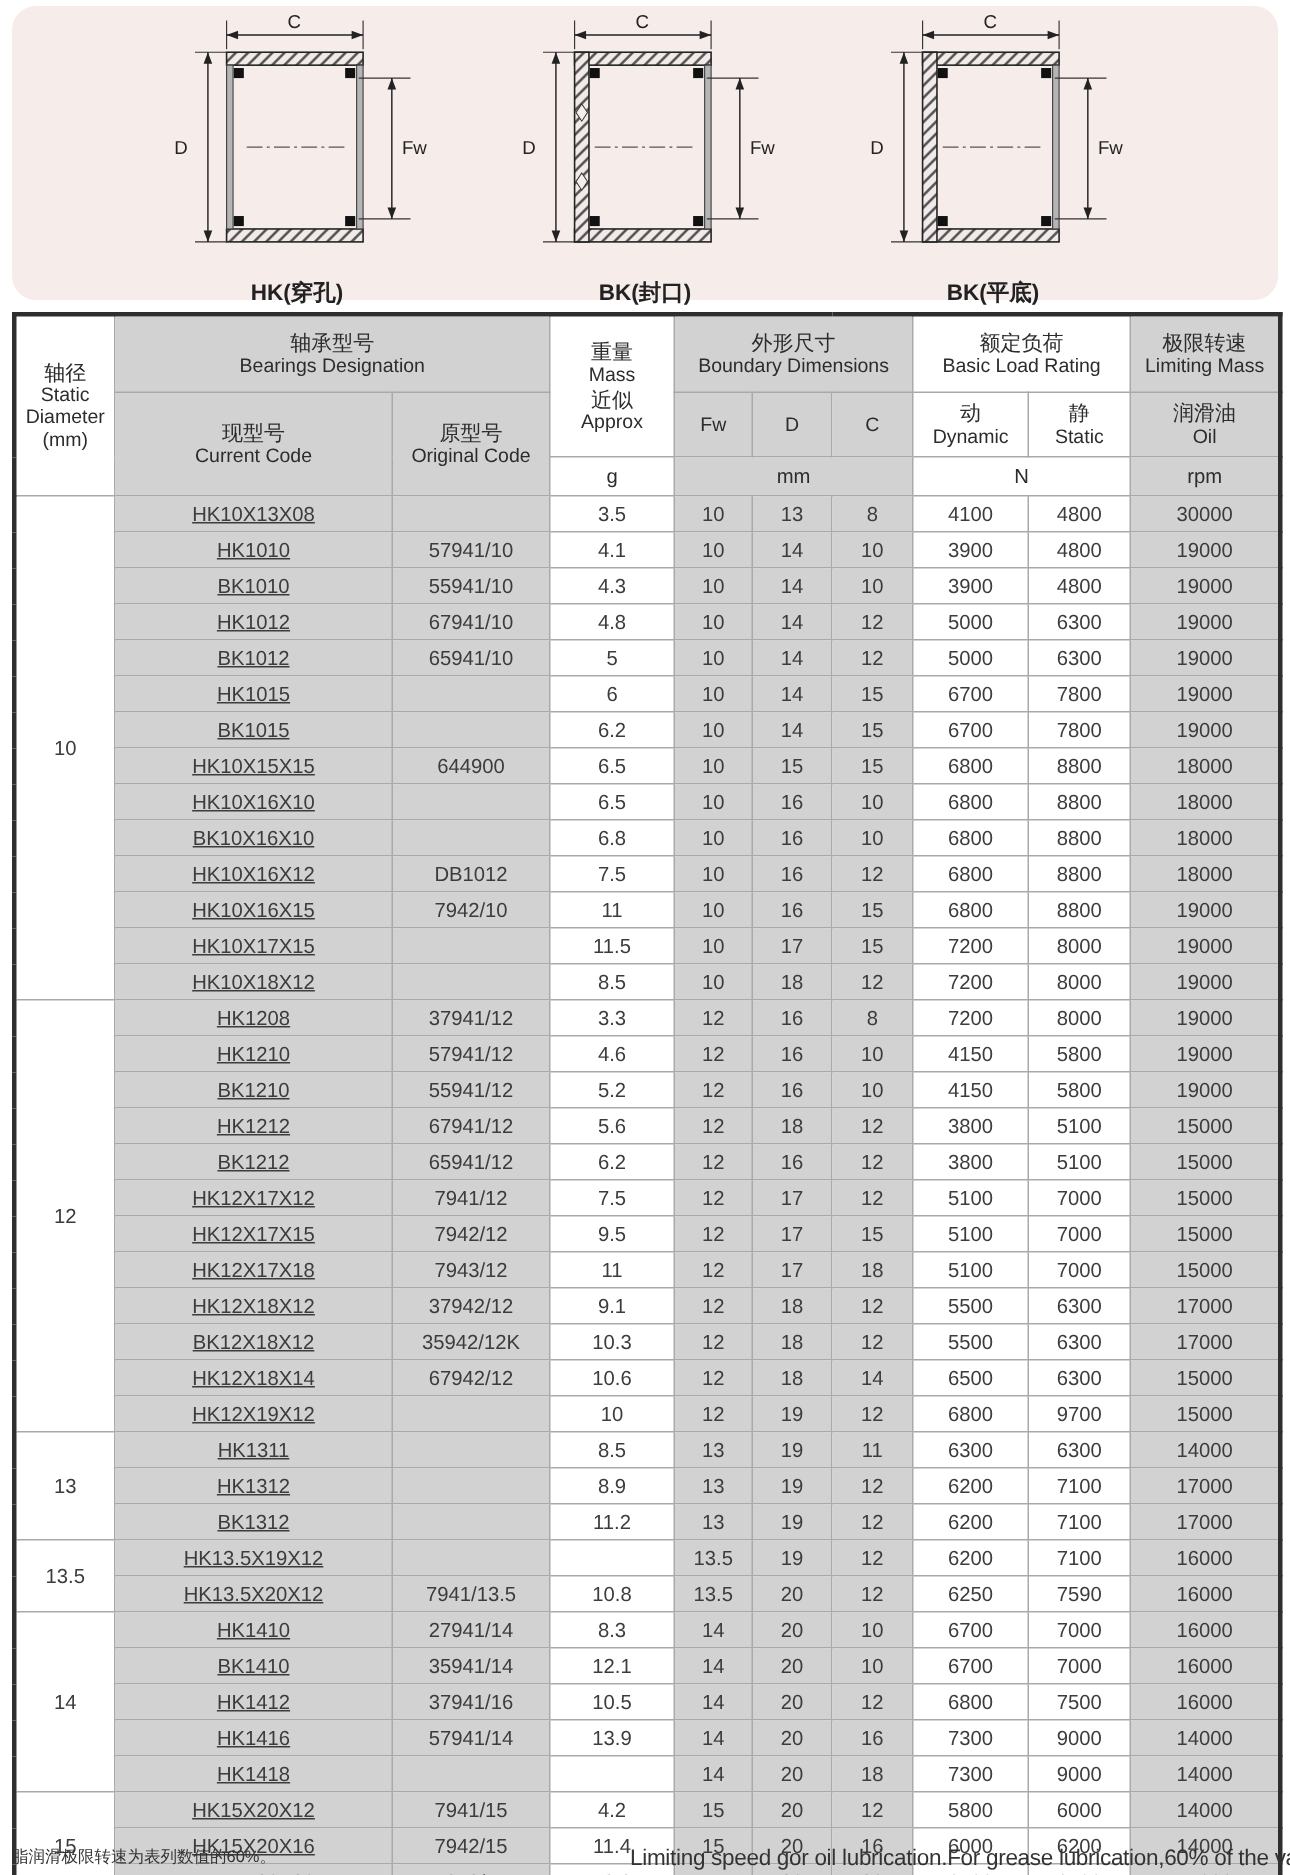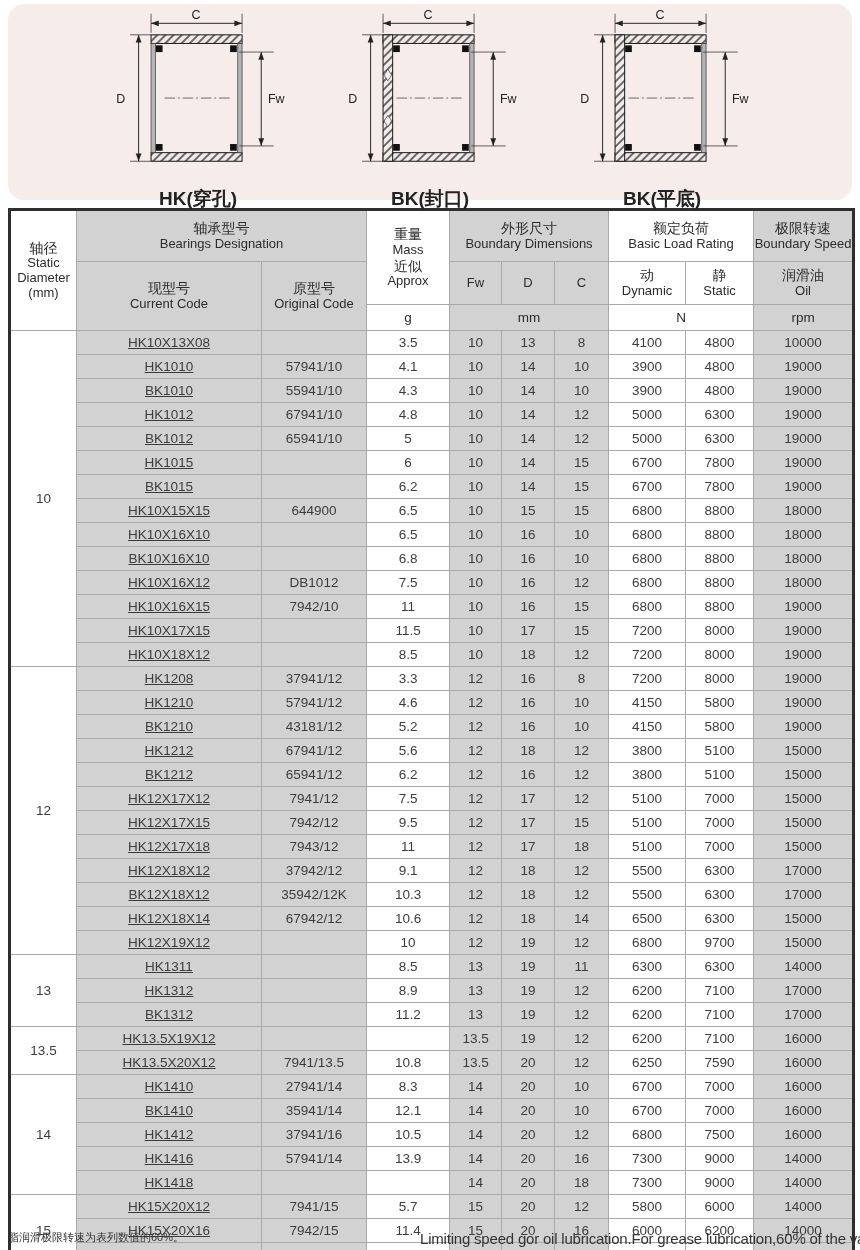--- a/index.html
+++ b/index.html
@@ -4,21 +4,21 @@
 <style>
   html,body{margin:0;padding:0;background:#ffffff;}
   .page{position:relative;width:860px;height:1250px;background:#ffffff;overflow:hidden;
         font-family:"Liberation Sans",sans-serif;color:#3a3a3a;}
   
   .diagram-panel{position:absolute;left:8px;top:4px;width:844px;height:196px;
         background:#f6ecea;border-radius:16px;display:flex;justify-content:center;
         align-items:flex-start;gap:14px;padding-top:4px;box-sizing:border-box;}
   .diagram-fig{width:218px;text-align:center;}
   .diagram-fig svg{display:block;margin:0 auto;}
-  .diagram-caption{font-size:19px;font-weight:700;color:#222;margin-top:-4px;}
+  .diagram-caption{font-size:15px;font-weight:700;color:#222;margin-top:-4px;}
   
   table.spec{border-collapse:collapse;table-layout:fixed;width:844px;
         margin:208px 0 0 8px;border:3px solid #2e2e2e;}
   table.spec th,table.spec td{border:1px solid #a9a9a9;padding:0;text-align:center;
         font-weight:normal;overflow:hidden;}
   table.spec td{height:23px;font-size:13.5px;color:#3c3c3c;}
   .bg-gray{background:#d2d2d2;}
   .bg-white{background:#ffffff;}
   th .h-cn{font-size:14px;line-height:1.15;color:#2c2c2c;}
   th .h-en{font-size:13px;line-height:1.15;color:#2c2c2c;}
@@ -197,21 +197,21 @@
         <th colspan="3" class="bg-gray">
           <div class="h-cn">外形尺寸</div>
           <div class="h-en">Boundary Dimensions</div>
         </th>
         <th colspan="2" class="bg-white">
           <div class="h-cn">额定负荷</div>
           <div class="h-en">Basic Load Rating</div>
         </th>
         <th class="bg-gray">
           <div class="h-cn">极限转速</div>
-          <div class="h-en">Boundary Speed</div>
+          <div class="h-en">Limiting Mass</div>
         </th>
       </tr>
       <tr class="h2">
         <th rowspan="2" class="bg-gray">
           <div class="h-cn">现型号</div>
           <div class="h-en">Current Code</div>
         </th>
         <th rowspan="2" class="bg-gray">
           <div class="h-cn">原型号</div>
           <div class="h-en">Original Code</div>
@@ -249,21 +249,21 @@
         <tr>
           <td rowspan="14" class="c-shaft">10</td>
           <td class="c-current c-current bg-gray">HK10X13X08</td>
           <td class="c-original bg-gray"></td>
           <td class="c-mass bg-white">3.5</td>
           <td class="c-fw bg-gray">10</td>
           <td class="c-d bg-gray">13</td>
           <td class="c-c bg-gray">8</td>
           <td class="c-dynamic bg-white">4100</td>
           <td class="c-static bg-white">4800</td>
-          <td class="c-rpm bg-gray">10000</td>
+          <td class="c-rpm bg-gray">30000</td>
         </tr>
         <tr>
           <td class="c-current c-current bg-gray">HK1010</td>
           <td class="c-original bg-gray">57941/10</td>
           <td class="c-mass bg-white">4.1</td>
           <td class="c-fw bg-gray">10</td>
           <td class="c-d bg-gray">14</td>
           <td class="c-c bg-gray">10</td>
           <td class="c-dynamic bg-white">3900</td>
           <td class="c-static bg-white">4800</td>
@@ -419,21 +419,21 @@
           <td class="c-mass bg-white">4.6</td>
           <td class="c-fw bg-gray">12</td>
           <td class="c-d bg-gray">16</td>
           <td class="c-c bg-gray">10</td>
           <td class="c-dynamic bg-white">4150</td>
           <td class="c-static bg-white">5800</td>
           <td class="c-rpm bg-gray">19000</td>
         </tr>
         <tr>
           <td class="c-current c-current bg-gray">BK1210</td>
-          <td class="c-original bg-gray">43181/12</td>
+          <td class="c-original bg-gray">55941/12</td>
           <td class="c-mass bg-white">5.2</td>
           <td class="c-fw bg-gray">12</td>
           <td class="c-d bg-gray">16</td>
           <td class="c-c bg-gray">10</td>
           <td class="c-dynamic bg-white">4150</td>
           <td class="c-static bg-white">5800</td>
           <td class="c-rpm bg-gray">19000</td>
         </tr>
         <tr>
           <td class="c-current c-current bg-gray">HK1212</td>
@@ -644,21 +644,21 @@
           <td class="c-d bg-gray">20</td>
           <td class="c-c bg-gray">18</td>
           <td class="c-dynamic bg-white">7300</td>
           <td class="c-static bg-white">9000</td>
           <td class="c-rpm bg-gray">14000</td>
         </tr>
         <tr>
           <td rowspan="3" class="c-shaft">15</td>
           <td class="c-current c-current bg-gray">HK15X20X12</td>
           <td class="c-original bg-gray">7941/15</td>
-          <td class="c-mass bg-white">5.7</td>
+          <td class="c-mass bg-white">4.2</td>
           <td class="c-fw bg-gray">15</td>
           <td class="c-d bg-gray">20</td>
           <td class="c-c bg-gray">12</td>
           <td class="c-dynamic bg-white">5800</td>
           <td class="c-static bg-white">6000</td>
           <td class="c-rpm bg-gray">14000</td>
         </tr>
         <tr>
           <td class="c-current c-current bg-gray">HK15X20X16</td>
           <td class="c-original bg-gray">7942/15</td>

